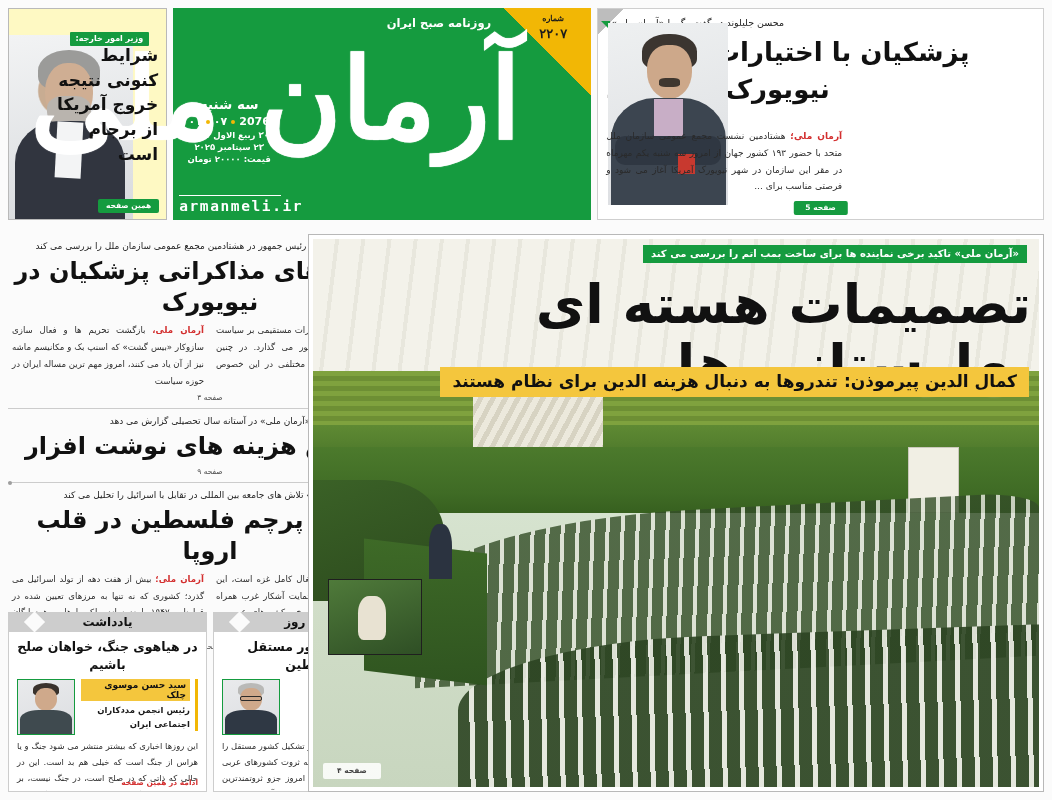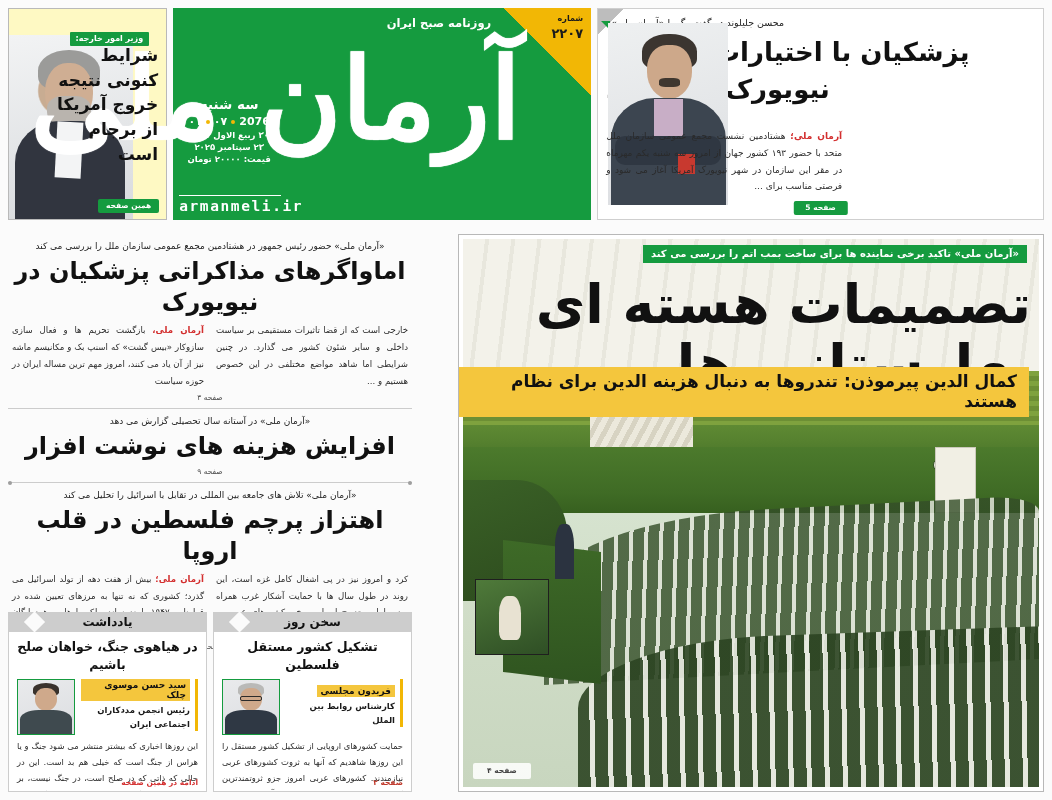--- a/index.html
+++ b/index.html
@@ -84,23 +84,23 @@
   .masthead {
     flex: 0 0 418px; height: 212px;
     background: #159b3f;
     position: relative; overflow: visible;
   }
   .mh-corner {
     position: absolute; right: 0; top: 0; width: 88px; height: 88px;
     background: linear-gradient(to bottom left, #f2b705 0 50%, rgba(242,183,5,0) 50%);
   }
   .mh-corner span {
-    position: absolute; right: 8px; top: 6px;
-    color: #1b1b1b; font-size: 8px; font-weight: bold; text-align: right;
-    line-height: 1.35; width: 46px;
+    position: absolute; right: 15px; top: 6px;
+    color: #1b1b1b; font-size: 8px; font-weight: bold; text-align: center;
+    line-height: 1.35; width: 46px; font-family: Liberation Serif, serif;
   }
   .mh-corner span b { display: block; font-size: 13px; }
   .mh-tagline {
     position: absolute; right: 100px; top: 8px;
     color: #fff; font-size: 11.5px; font-weight: bold;
   }
   .mh-logo {
     position: absolute; right: 70px; top: 16px; left: 100px;
     height: 165px;
     color: #fff;
@@ -306,21 +306,21 @@
     direction: rtl; text-align: justify;
   }
   .op-foot {
     position: absolute; right: 8px; bottom: 4px;
     font-size: 7.5px; font-weight: bold; color: #d32f2f; margin-left: 12px;
   }
   .op-foot.gray { color: #c0392b; }
 
   
   .main-story {
-    position: absolute; top: 234px; right: 8px; width: 586px; height: 558px;
+    position: absolute; top: 234px; right: 8px; width: 736px; height: 558px;
     border: 1px solid #b8b8b8; background: #fff; padding: 4px;
     overflow: hidden;
   }
   .main-photo {
     position: absolute; inset: 4px;
     background:
       linear-gradient(180deg, #efeee7 0%, #e9e8df 16%, #d9ded4 17%, #cfd8c9 26%, #dfe7dc 40%, #e6ece2 100%);
     overflow: hidden;
   }
   .mp-ceiling {

